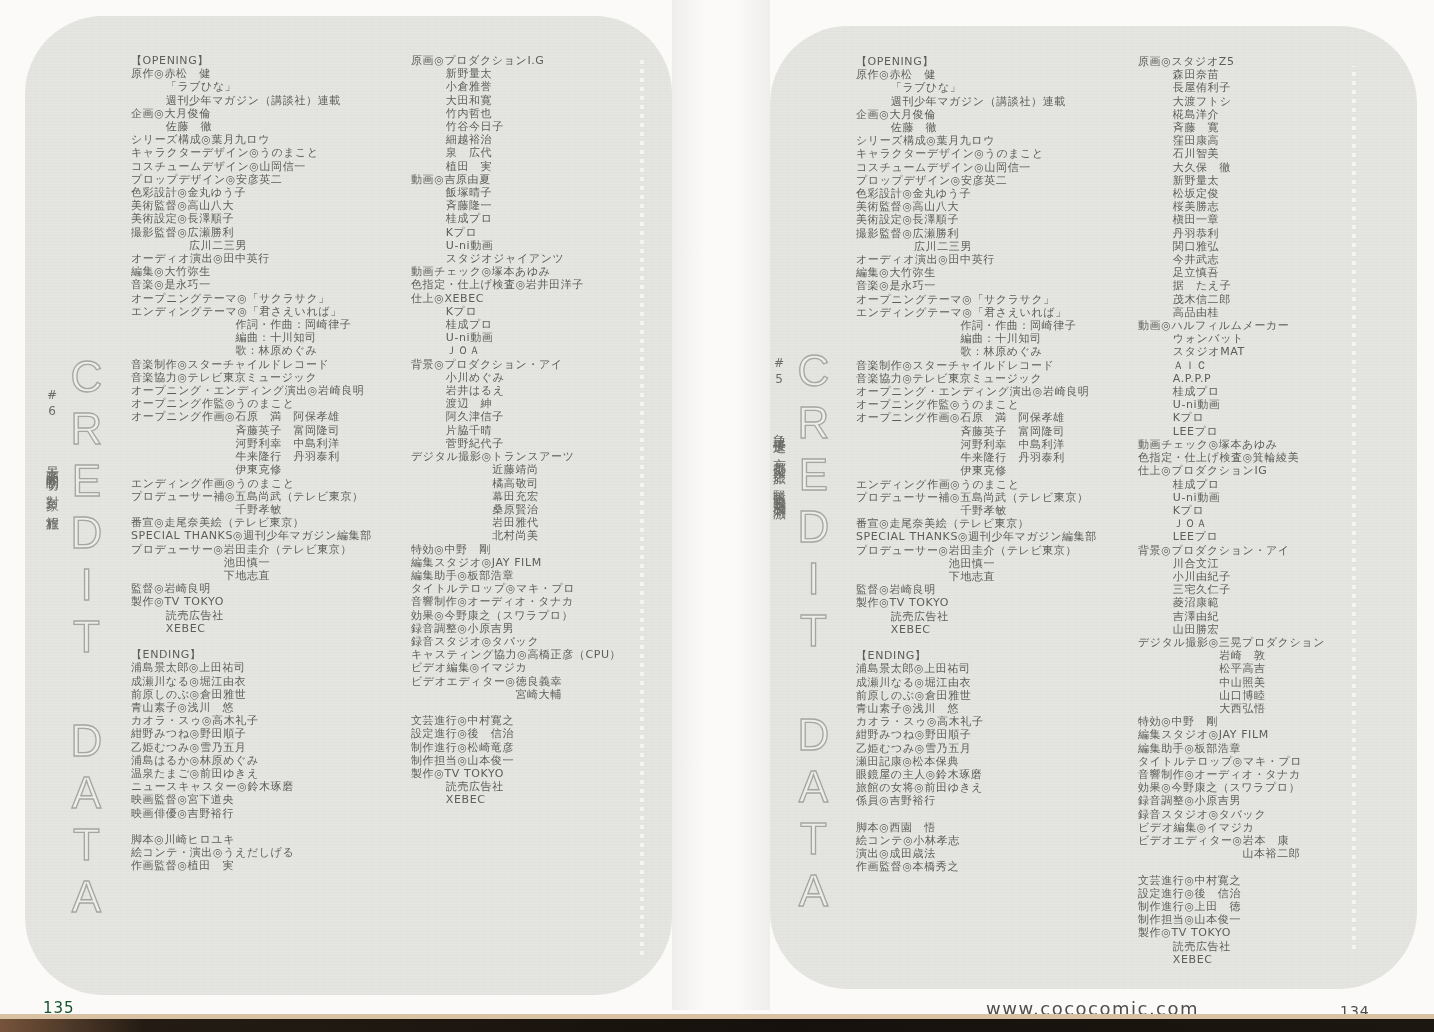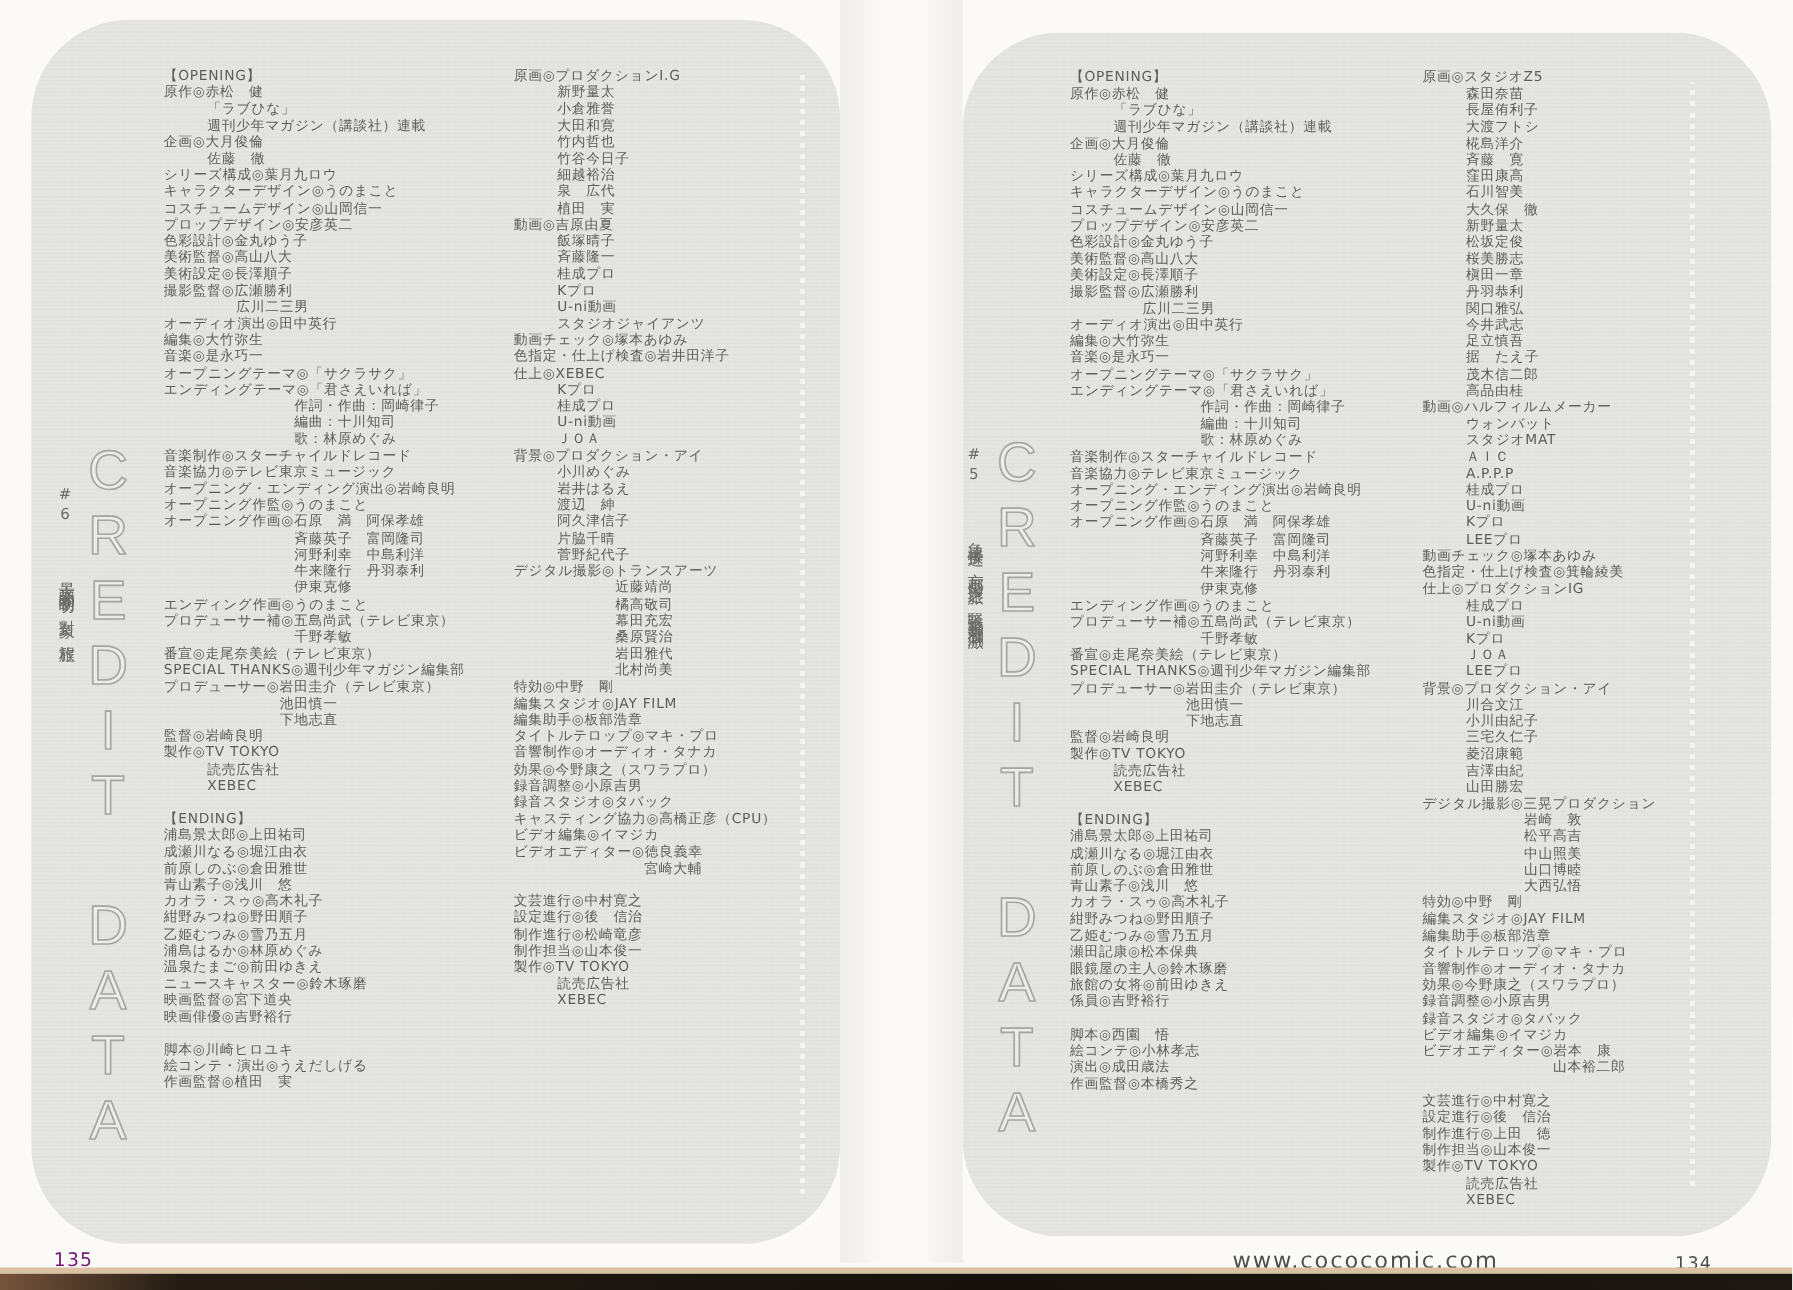--- a/index.html
+++ b/index.html
@@ -53,21 +53,21 @@
     position:absolute;
     writing-mode:vertical-rl;
     text-orientation:upright;
     color:#6b6b67;
     z-index:3;
   }
   .episode-number{font-size:12px;letter-spacing:2px;}
   .episode-title{font-size:13px;letter-spacing:2.5px;margin-top:16px;}
   .page-num{
     position:absolute;
-    color:#701a75;
+    color:#14532d;
     font-size:15px;
     letter-spacing:1px;
   }
   .page-num-left{left:43px;top:999px;}
   .page-num-right{left:1340px;top:1003px;font-size:14px;color:#4c4c48;}
   .watermark{
     position:absolute;left:986px;top:998px;
     font-size:18px;color:#4f4f4c;letter-spacing:1.5px;text-align:center;
   }
   .tan-line{

